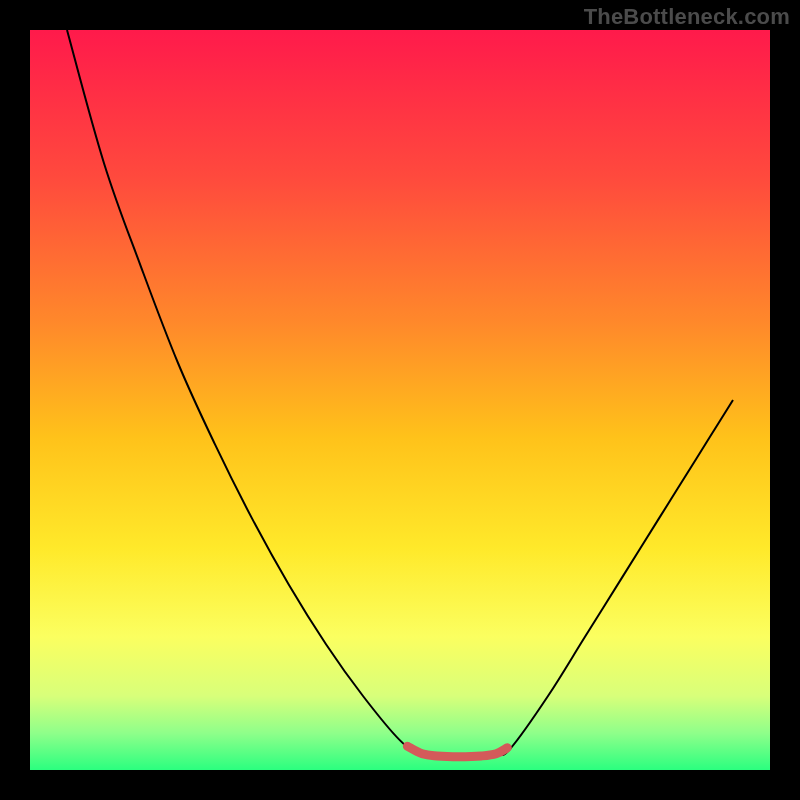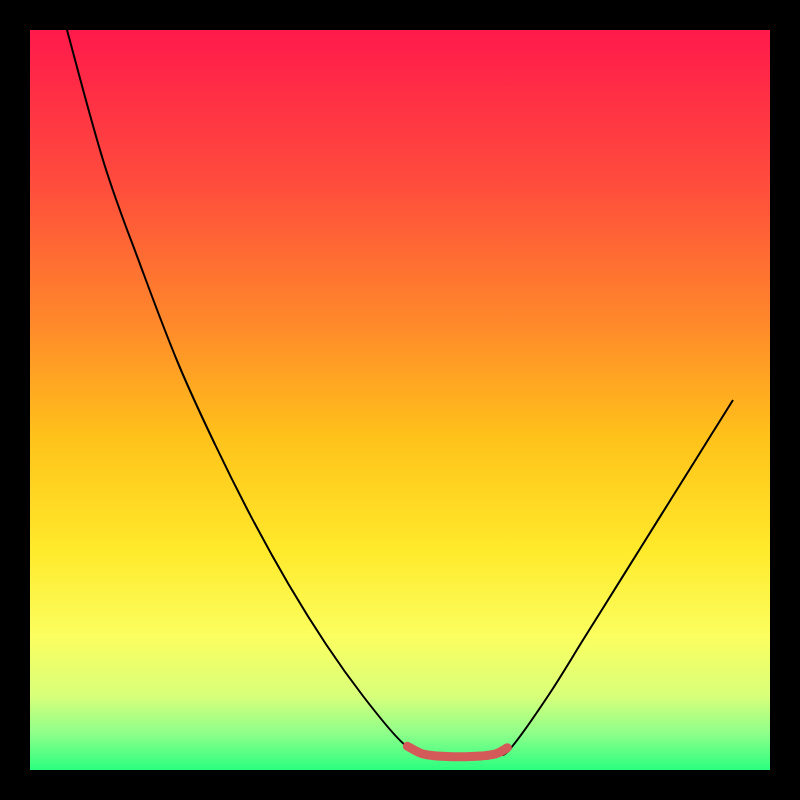--- a/index.html
+++ b/index.html
@@ -28,20 +28,21 @@
     z-index: 10;
   }
   svg {
     display: block;
   }
 </style>
 </head>
 <body>
 
 <div class="frame">
+  <div class="watermark">TheBottleneck.com</div>
   <svg id="chart-svg" width="800" height="800" viewBox="0 0 800 800">
     <defs>
       <linearGradient id="bg-grad" x1="0" y1="0" x2="0" y2="1">
           <stop offset="0%" stop-color="#ff1a4b"></stop>
           <stop offset="20%" stop-color="#ff4a3d"></stop>
           <stop offset="40%" stop-color="#ff8a2a"></stop>
           <stop offset="55.00000000000001%" stop-color="#ffc21a"></stop>
           <stop offset="70%" stop-color="#ffe92a"></stop>
           <stop offset="82%" stop-color="#fbff60"></stop>
           <stop offset="90%" stop-color="#d8ff7a"></stop>

